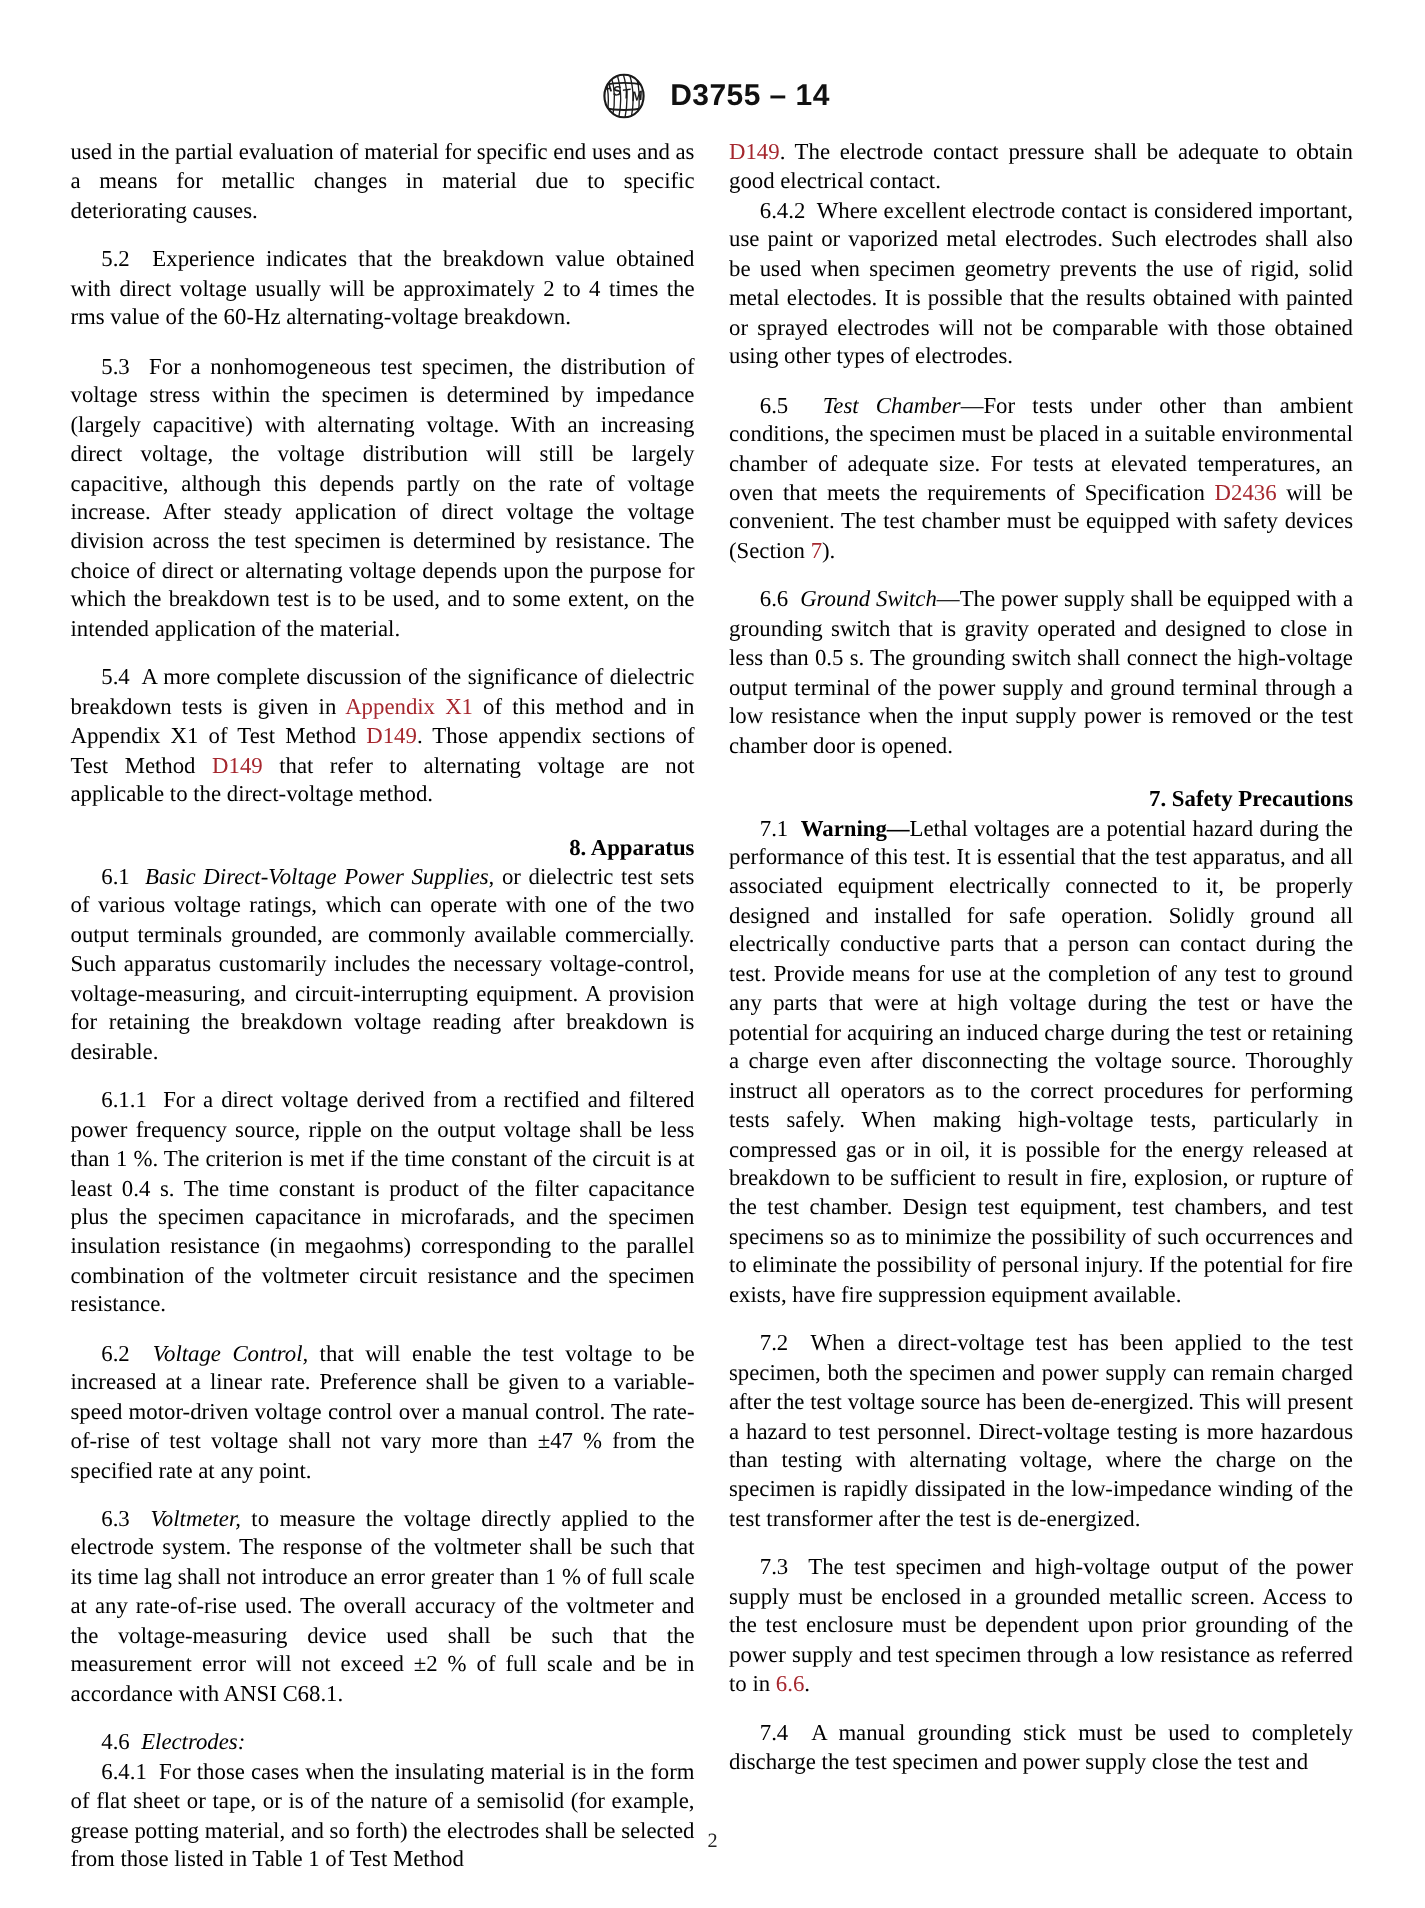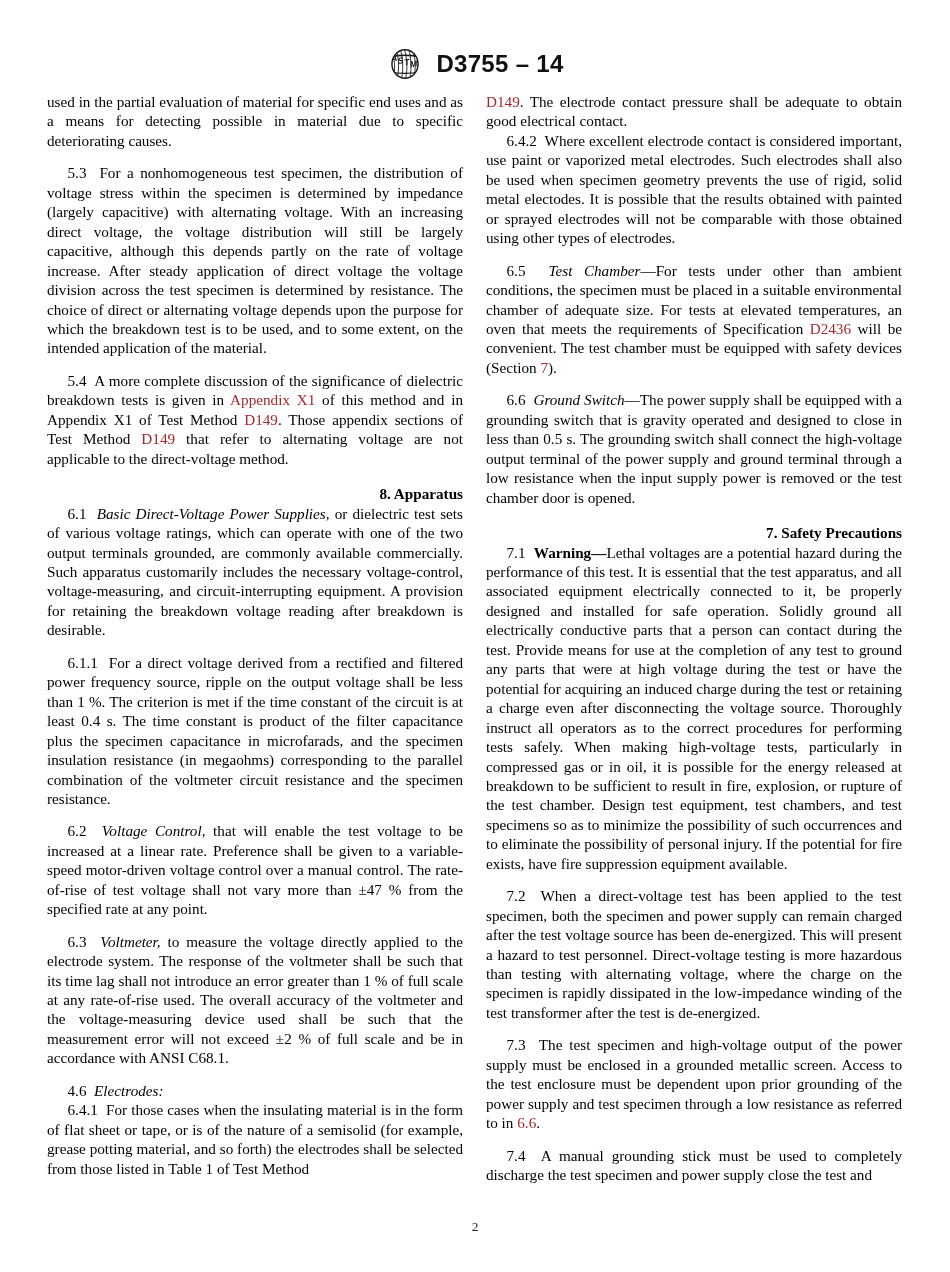--- a/index.html
+++ b/index.html
@@ -34,21 +34,21 @@
     justify-content: center;
     gap: 12px;
   }
   .astm-logo {
     width: 38px;
     height: 30px;
     display: block;
   }
   .header-title {
     font-family: "Liberation Sans", "DejaVu Sans", sans-serif;
-    font-size: 24px;
+    font-size: 20px;
     font-weight: bold;
     letter-spacing: 0.3px;
     color: #111;
     white-space: nowrap;
   }
 
   
   .columns {
     position: absolute;
     top: 92px;
@@ -143,22 +143,23 @@
       </g>
       <ellipse cx="32" cy="25" rx="22" ry="24" fill="none" stroke="#1a1a1a" stroke-width="2.4"></ellipse>
     </svg>
     <div class="header-title">D3755 – 14</div>
   </div>
 
   <div class="columns">
 
     <div class="col">
 
-      <p class="para"><span>used in the partial evaluation of material for specific end uses and as a means for detecting possible in material due to specific deteriorating causes.</span></p>
-
+      <p class="para"><span>used in the partial evaluation of material for specific end uses and as a means for metallic changes in material due to specific deteriorating causes.</span></p>
+
+      <p class="para indent gap"><span>5.2</span>&nbsp; <span>Experience indicates that the breakdown value obtained with direct voltage usually will be approximately 2 to 4 times the rms value of the 60-Hz alternating-voltage breakdown.</span></p>
 
       <p class="para indent gap"><span>5.3</span>&nbsp; <span>For a nonhomogeneous test specimen, the distribution of voltage stress within the specimen is determined by impedance (largely capacitive) with alternating voltage. With an increasing direct voltage, the voltage distribution will still be largely capacitive, although this depends partly on the rate of voltage increase. After steady application of direct voltage the voltage division across the test specimen is determined by resistance. The choice of direct or alternating voltage depends upon the purpose for which the breakdown test is to be used, and to some extent, on the intended application of the material.</span></p>
 
       <p class="para indent gap"><span>5.4</span>&nbsp; <span>A more complete discussion of the significance of dielectric breakdown tests is given in </span><span class="link">Appendix X1</span><span> of this method and in Appendix X1 of Test Method </span><span class="link">D149</span><span>. Those appendix sections of Test Method </span><span class="link">D149</span><span> that refer to alternating voltage are not applicable to the direct-voltage method.</span></p>
 
       <h3 class="section-head gap">8.  Apparatus</h3>
 
       <p class="para indent after-head"><span>6.1</span>&nbsp; <span class="ital">Basic Direct-Voltage Power Supplies,</span><span> or dielectric test sets of various voltage ratings, which can operate with one of the two output terminals grounded, are commonly available commercially. Such apparatus customarily includes the necessary voltage-control, voltage-measuring, and circuit-interrupting equipment. A provision for retaining the breakdown voltage reading after breakdown is desirable.</span></p>
 
       <p class="para indent gap"><span>6.1.1</span>&nbsp; <span>For a direct voltage derived from a rectified and filtered power frequency source, ripple on the output voltage shall be less than 1 %. The criterion is met if the time constant of the circuit is at least 0.4 s. The time constant is product of the filter capacitance plus the specimen capacitance in microfarads, and the specimen insulation resistance (in megaohms) corresponding to the parallel combination of the voltmeter circuit resistance and the specimen resistance.</span></p>

